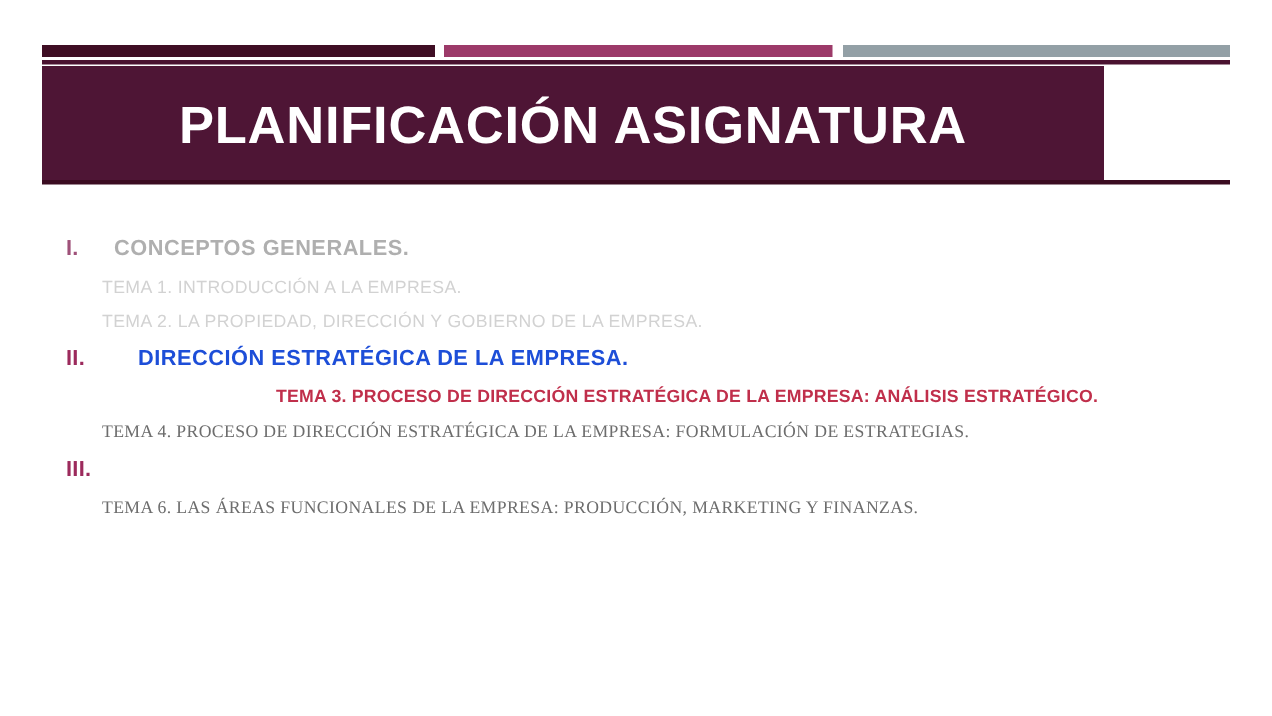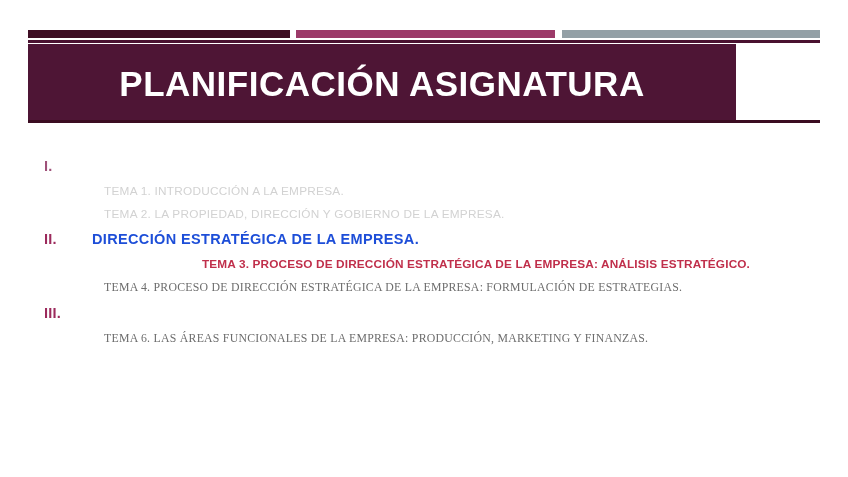--- a/index.html
+++ b/index.html
@@ -105,21 +105,21 @@
     white-space: nowrap;
   }
 
   .section.muted .numeral  { color: #9F5179; }
   .section.muted .sec-text { color: #AFAFAF; }
 
   .section.active .numeral  { color: #9C2A5C; }
   .section.active .sec-text { color: #1d4ed8; margin-left: 16px; }
 
   .topic {
-    padding-left: 104px;
+    padding-left: 68px;
     font-size: 11.8px;
     letter-spacing: 0.25px;
     white-space: nowrap;
     margin-top: 9px;
   }
   .topic.faded     { color: #D2D2D2; }
   .topic.normal    { color: #6D6D6D; font-family: Liberation Serif, serif; }
   .topic.highlight { color: #C02F4B; font-weight: bold; letter-spacing: 0.15px; text-align: center; }
 
   .section + .topic { margin-top: 10px; }
@@ -138,20 +138,21 @@
 
   <div class="title-banner">
     <div class="title-text">PLANIFICACIÓN ASIGNATURA</div>
   </div>
   <div class="banner-underline"></div>
 
   <div class="content">
 
     <div class="section muted">
       <span class="numeral">I.</span>
+      <span class="sec-text">CONCEPTOS GENERALES.</span>
     </div>
     <div class="topic faded">TEMA 1. INTRODUCCIÓN A LA EMPRESA.</div>
     <div class="topic faded">TEMA 2. LA PROPIEDAD, DIRECCIÓN Y GOBIERNO DE LA EMPRESA.</div>
 
     <div class="section active">
       <span class="numeral">II.</span>
       <span class="sec-text">DIRECCIÓN ESTRATÉGICA DE LA EMPRESA.</span>
     </div>
     <div class="topic highlight">TEMA 3. PROCESO DE DIRECCIÓN ESTRATÉGICA DE LA EMPRESA: ANÁLISIS ESTRATÉGICO.</div>
     <div class="topic normal">TEMA 4. PROCESO DE DIRECCIÓN ESTRATÉGICA DE LA EMPRESA: FORMULACIÓN DE ESTRATEGIAS.</div>

